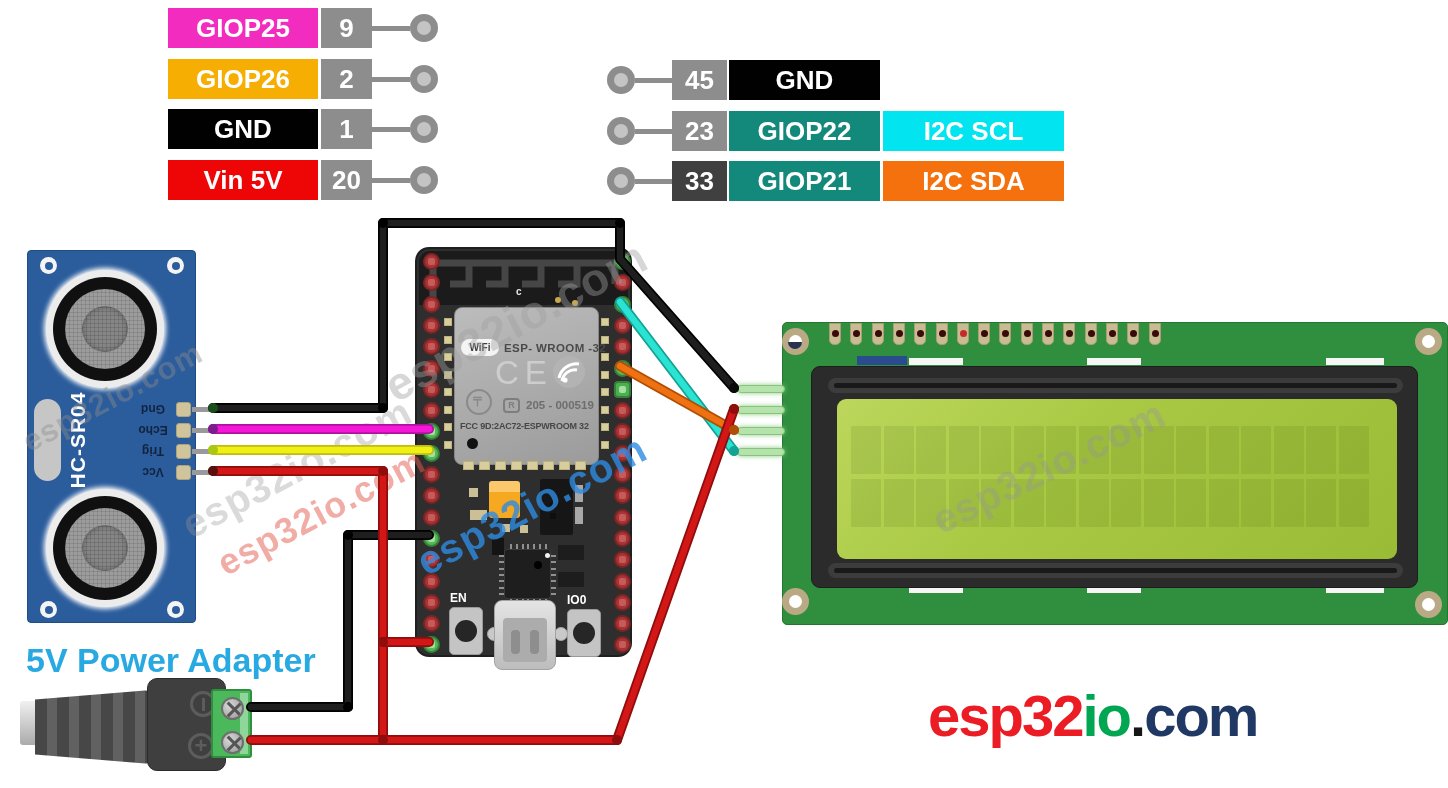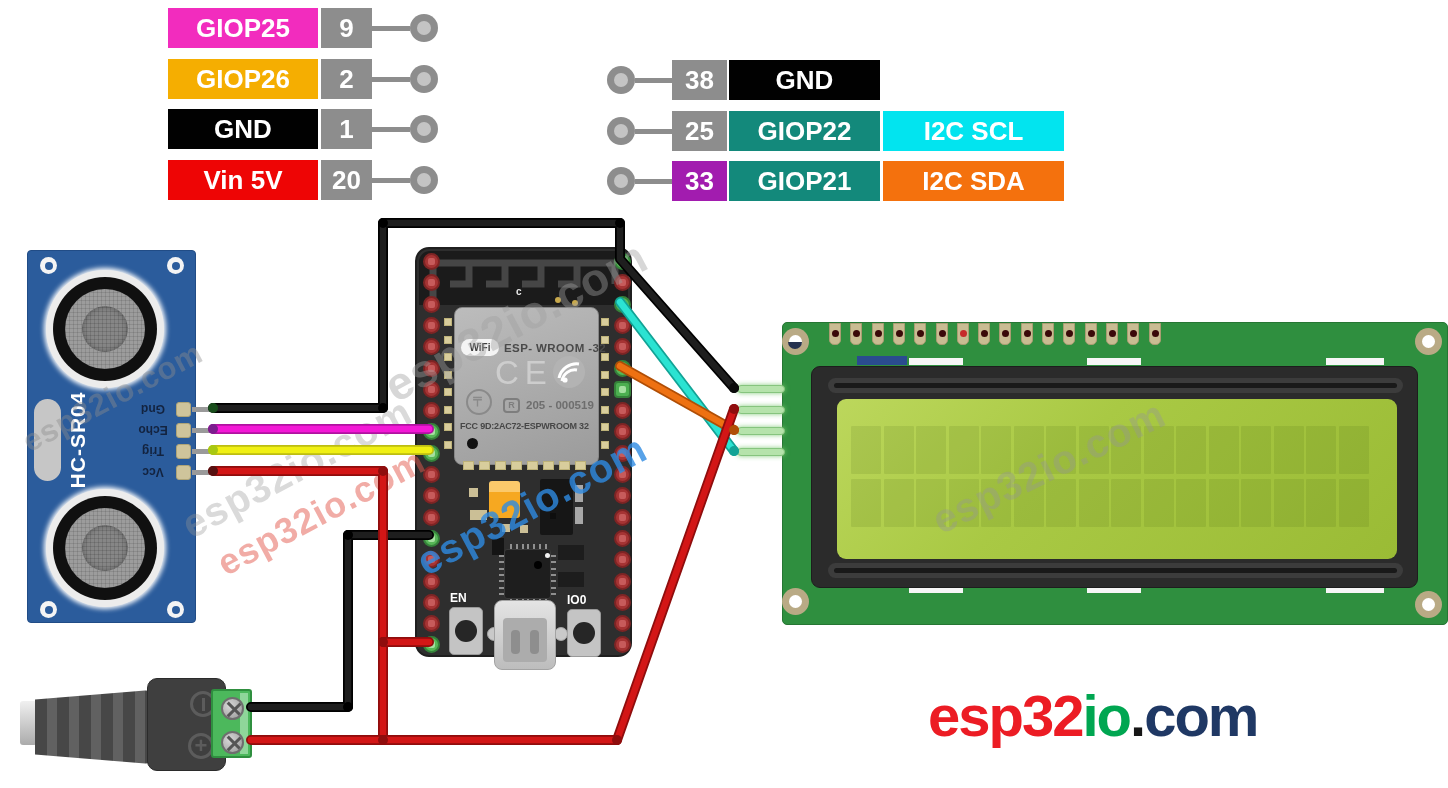--- a/index.html
+++ b/index.html
@@ -170,38 +170,38 @@
         </div>
     </div>
   </div>
 
   <div>
     <div class="lr-row">
       <div class="lg-circ" style="left:607px;top:66px">
           <i></i>
         </div>
       <div class="lg-stub" style="left:635px;top:77.5px;width:37px"></div>
-      <div class="lg-box lr-num" style="left:672px;top:60px;width:55px;background:#8D8D8D">38</div>
+      <div class="lg-box lr-num" style="left:672px;top:60px;width:55px;background:#8D8D8D">45</div>
       <div class="lg-box lr-label" style="left: 729px; top: 60px; width: 151px; background: rgb(1, 1, 1);">GND</div>
     </div>
     <div class="lr-row">
       <div class="lg-circ" style="left:607px;top:117px">
           <i></i>
         </div>
       <div class="lg-stub" style="left:635px;top:128.5px;width:37px"></div>
-      <div class="lg-box lr-num" style="left:672px;top:111px;width:55px;background:#8D8D8D">25</div>
+      <div class="lg-box lr-num" style="left:672px;top:111px;width:55px;background:#8D8D8D">23</div>
       <div class="lg-box lr-label" style="left: 729px; top: 111px; width: 151px; background: rgb(19, 137, 123);">GIOP22</div>
       <div class="lg-box lr-func" style="left: 883px; top: 111px; width: 181px; background: rgb(2, 228, 239);">I2C SCL</div>
     </div>
     <div class="lr-row">
       <div class="lg-circ" style="left:607px;top:167px">
           <i></i>
         </div>
       <div class="lg-stub" style="left:635px;top:178.5px;width:37px"></div>
-      <div class="lg-box lr-num" style="left:672px;top:161px;width:55px;background:#a21caf">33</div>
+      <div class="lg-box lr-num" style="left:672px;top:161px;width:55px;background:#404040">33</div>
       <div class="lg-box lr-label" style="left: 729px; top: 161px; width: 151px; background: rgb(19, 137, 123);">GIOP21</div>
       <div class="lg-box lr-func" style="left: 883px; top: 161px; width: 181px; background: rgb(244, 113, 13);">I2C SDA</div>
     </div>
   </div>
 
   <div id="sensor">
     <div class="snsr-hole" style="left:12px;top:6px">
         <i></i>
       </div>
     <div class="snsr-hole" style="left:139px;top:6px">
@@ -612,20 +612,21 @@
           <b class="b1"></b>
           <b class="b2"></b>
         </div>
       <div class="screw" style="top:40px">
           <b class="b1"></b>
           <b class="b2"></b>
         </div>
     </div>
   </div>
 
+  <div id="power-label" style="color: rgb(41, 169, 225);">5V Power Adapter</div>
 
   <div id="logo"><span style="color: rgb(236, 28, 36);">esp32</span><span style="color: rgb(0, 166, 81);">io</span><span style="color: rgb(22, 22, 22);">.</span><span style="color: rgb(31, 56, 100);">com</span></div>
 
   <div class="wm wm1">esp32io.com</div>
   <div class="wm wm2">esp32io.com</div>
   <div class="wm wmred">esp32io.com</div>
   <div class="wm wm3">esp32io.com</div>
   <div class="wm wmblue">esp32io.com</div>
   <div class="wm wm4">esp32io.com</div>
 

